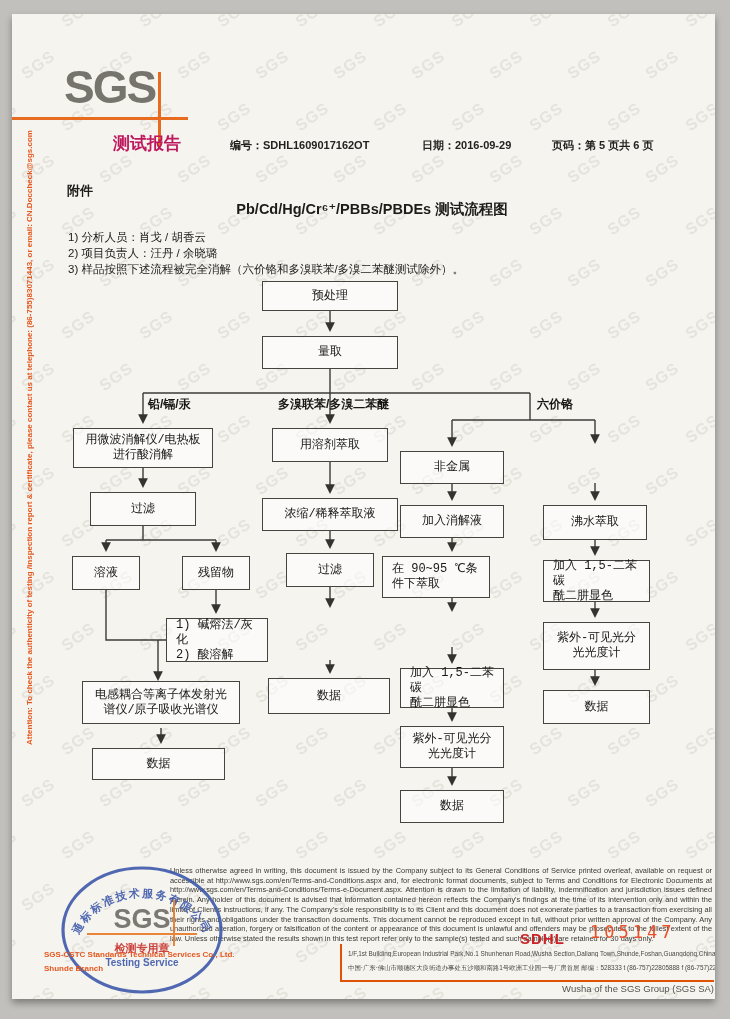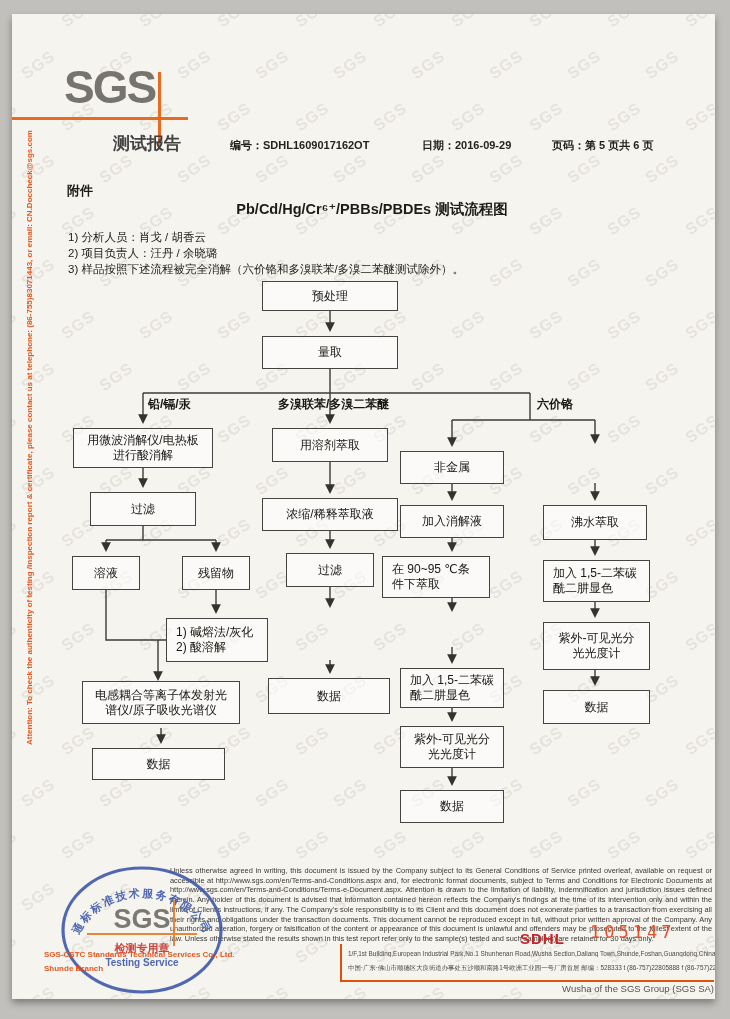--- a/index.html
+++ b/index.html
@@ -17,42 +17,42 @@
   #wm{position:absolute;inset:0;overflow:hidden;pointer-events:none;}
   #wm span{
     position:absolute;font-weight:bold;font-size:16px;color:rgba(150,145,133,.16);
     transform:rotate(-35deg);letter-spacing:1px;
   }
   
   .logo-sgs{position:absolute;left:52px;top:50px;font-size:46px;font-weight:bold;
     color:#76746d;letter-spacing:-2px;line-height:1;}
   .logo-hline{position:absolute;left:0;top:103px;width:176px;height:3px;background:#e86c1f;}
   .logo-vline{position:absolute;left:146px;top:58px;width:3px;height:74px;background:#e86c1f;}
-  .report-title{position:absolute;left:101px;top:118px;font-size:17px;font-weight:bold;color:#404040;}
+  .report-title{position:absolute;left:101px;top:118px;font-size:17px;font-weight:bold;color:#be185d;}
   .hdr{position:absolute;top:124px;font-size:11px;font-weight:bold;color:#23221f;white-space:nowrap;}
   .hdr.no{left:218px;} .hdr.dt{left:410px;} .hdr.pg{left:540px;}
   .attachment{position:absolute;left:55px;top:168px;font-size:13px;font-weight:bold;color:#1d1c19;}
   .flow-title{position:absolute;left:140px;top:186px;width:440px;text-align:center;
     font-size:14.5px;font-weight:bold;color:#1d1c19;}
   .note{position:absolute;left:56px;font-size:11.5px;color:#1d1c19;white-space:nowrap;}
   .note.n0{top:216px;} .note.n1{top:232px;} .note.n2{top:248px;}
   
   .side-note{
     position:absolute;left:-280px;top:424px;width:600px;height:14px;
     transform:rotate(-90deg);text-align:center;
     font-size:8px;font-weight:bold;color:#e4571f;white-space:nowrap;
   }
   
   .flow{position:absolute;left:48px;top:256px;width:600px;height:572px;}
   .flow svg{position:absolute;left:0;top:0;}
   .fnode{
     position:absolute;border:1.4px solid #45443f;background:rgba(255,255,255,.55);
     display:flex;align-items:center;justify-content:center;text-align:center;
     font-size:12px;line-height:15px;color:#181714;white-space:pre-line;
-    box-sizing:border-box;padding:1px 3px;
+    box-sizing:border-box;padding:1px 3px;font-family:Liberation Mono, monospace;
   }
   .fnode.ta-l{justify-content:flex-start;text-align:left;padding-left:9px;}
   .blabel{position:absolute;font-size:12px;font-weight:bold;color:#181714;white-space:nowrap;}
   
   .disclaimer{
     position:absolute;left:158px;top:852px;width:542px;
     font-size:7.4px;line-height:9.7px;text-align:justify;color:#3a3833;
   }
   .code-sdhl{position:absolute;left:508px;top:916px;font-size:15px;font-weight:bold;
     color:#cc2328;letter-spacing:1px;}

